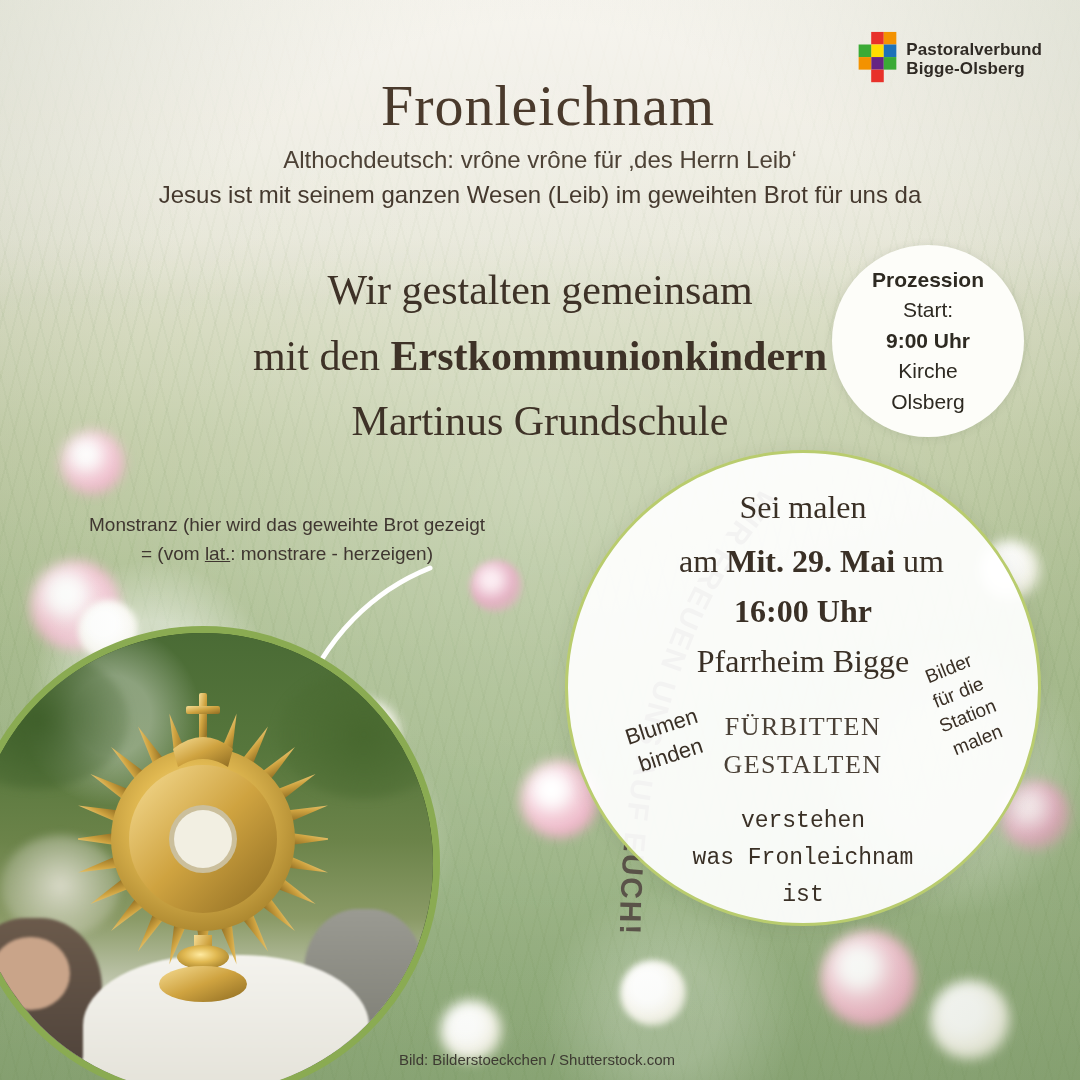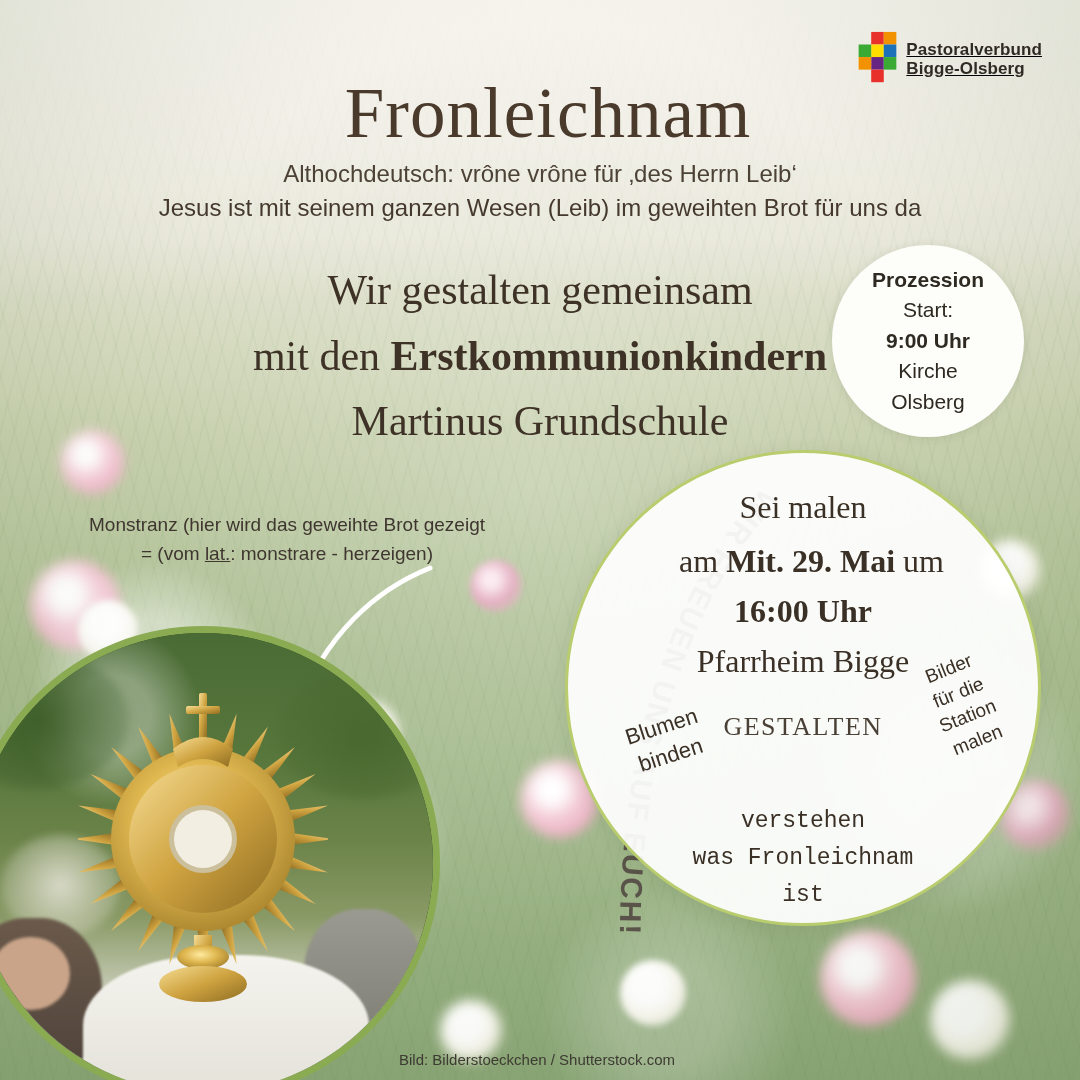--- a/index.html
+++ b/index.html
@@ -88,41 +88,40 @@
     background: linear-gradient(to bottom, rgba(255,255,255,0.30) 0%, rgba(255,255,255,0.18) 35%, rgba(255,255,255,0.05) 60%, rgba(255,255,255,0) 100%);
   }
 
   
   .logo-wrap {
     position: absolute;
     top: 30px;
     right: 38px;
     display: flex;
     align-items: center;
-    text-decoration: underline;
   }
   .logo-mark { width: 58px; height: 58px; }
   .logo-text {
     line-height: 1.12;
     font-size: 17px;
     font-weight: bold;
     color: #2f2a24;
     letter-spacing: 0.1px;
   }
 
   
   .headline {
     position: absolute;
     top: 76px;
     left: 0; right: 0;
     text-align: center;
   }
   .title {
     font-family: "Liberation Serif", serif;
-    font-size: 71px;
+    font-size: 58px;
     color: #4a3a2c;
     letter-spacing: 1px;
     line-height: 1.05;
     font-weight: normal;
     padding-left: 16px;
   }
   .subtitle {
     font-size: 24px;
     color: #4d4236;
     margin-top: 6px;
@@ -519,20 +518,21 @@
       </div>
       <div class="bc-line3">16:00 Uhr</div>
       <div class="bc-line4">Pfarrheim Bigge</div>
 
       <div class="bc-blumen">
         <div>Blumen</div>
         <div>binden</div>
       </div>
 
       <div class="bc-fuerbitten">
+        <div>FÜRBITTEN</div>
         <div>GESTALTEN</div>
       </div>
 
       <div class="bc-bilder">
         <div>Bilder</div>
         <div>für die</div>
         <div>Station malen</div>
       </div>
 
       <div class="bc-verstehen">

